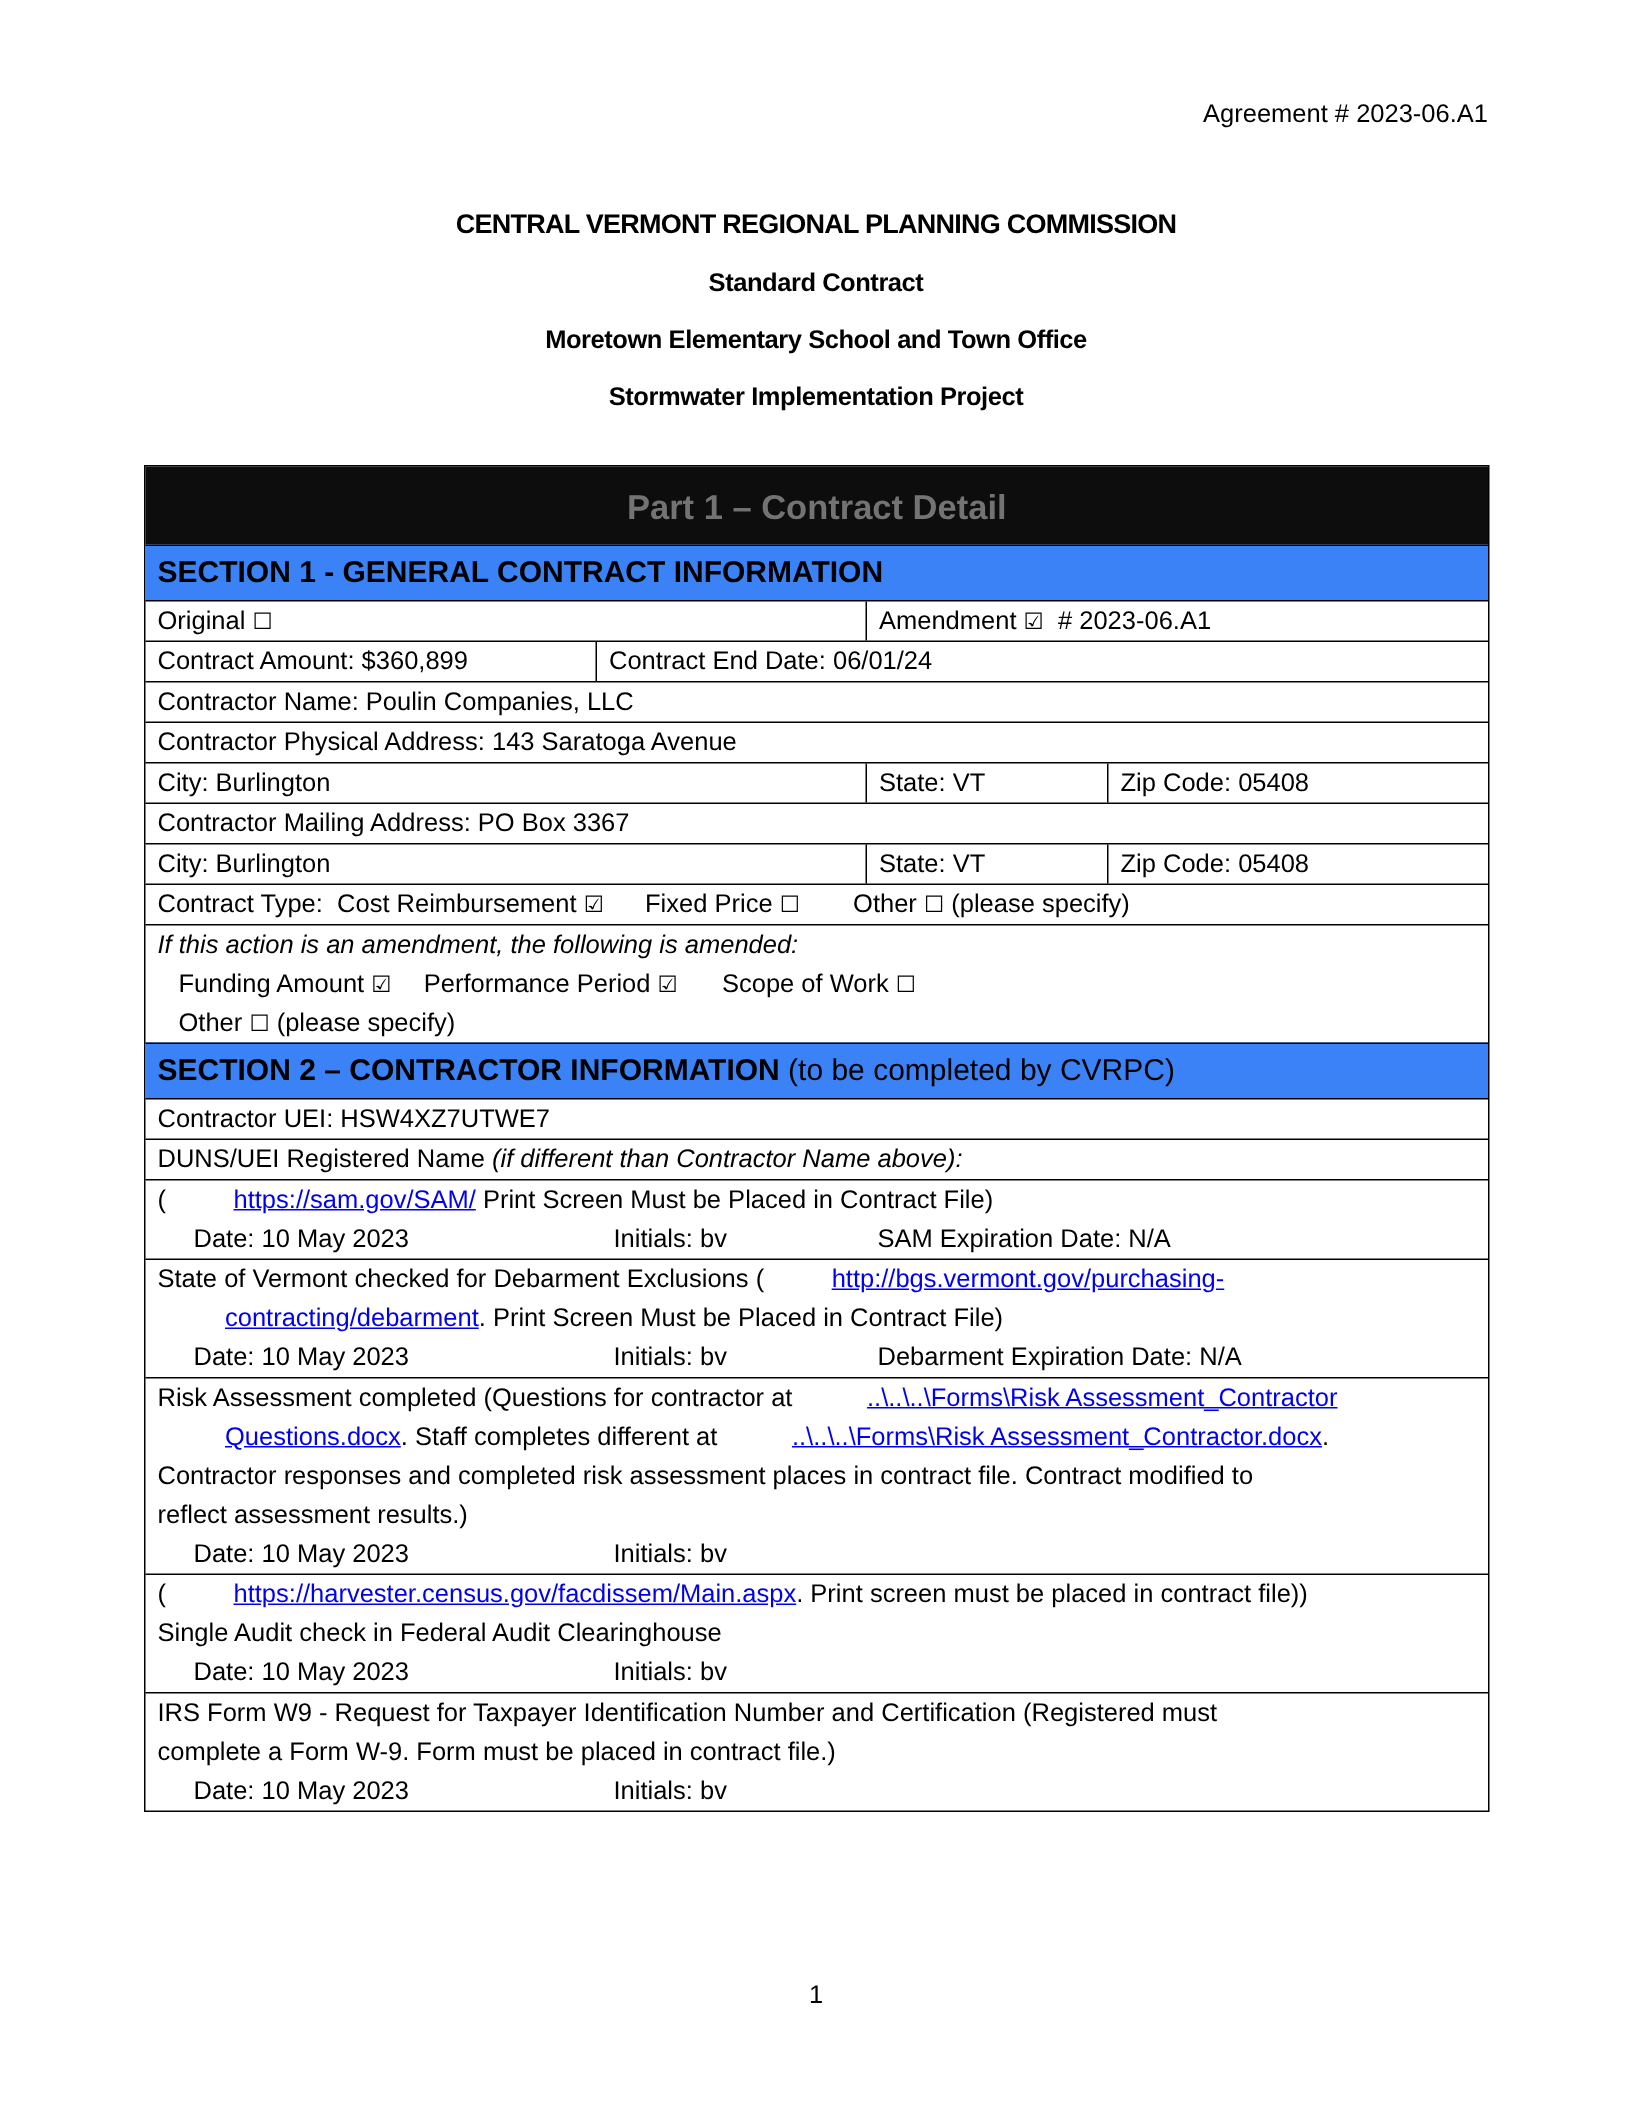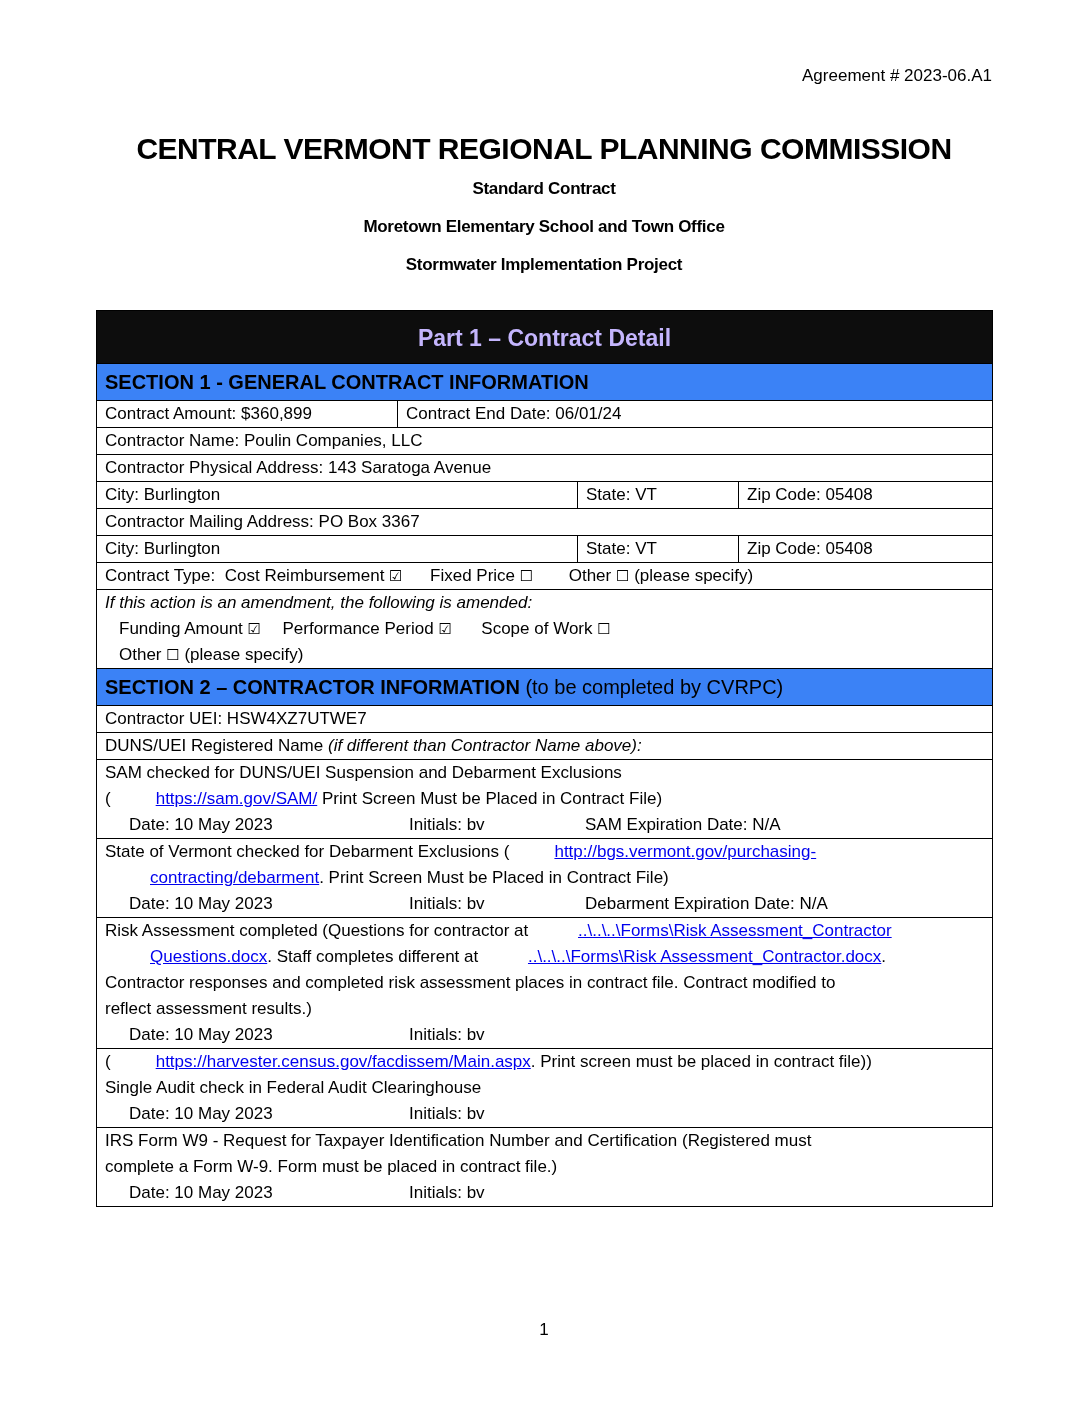--- a/index.html
+++ b/index.html
@@ -1,22 +1,22 @@
 <!DOCTYPE html>
 <html><head>
 <meta charset="utf-8">
 <style>
   html, body { margin: 0; padding: 0; background: #ffffff; }
   body { width: 1088px; height: 1408px; position: relative; font-family: "Liberation Sans", sans-serif; color: #000; }
   .agreement { position: absolute; top: 66px; right: 96px; font-size: 17px; }
   .titles { position: absolute; top: 128px; left: 0; width: 1088px; text-align: center; font-weight: bold; }
-  .t1 { font-size: 30px; letter-spacing: -0.5px; line-height: 42px; }
+  .t1 { font-size: 18px; letter-spacing: -0.5px; line-height: 42px; }
   .t2 { font-size: 17px; line-height: 38px; letter-spacing: -0.3px; }
   .tbl { position: absolute; top: 310px; left: 96px; width: 897px; border: 1.5px solid #000; box-sizing: border-box; font-size: 17px; }
-  .part-header { background: #0d0d0d; color: #c4b5fd; text-align: center; font-size: 23px; font-weight: bold; height: 52px; line-height: 54px; }
+  .part-header { background: #0d0d0d; color: #737373; text-align: center; font-size: 23px; font-weight: bold; height: 52px; line-height: 54px; }
   .section-header { background: #3b82f6; border-top: 1.5px solid #000; font-size: 20px; font-weight: bold; padding: 0 8px; height: 36px; line-height: 36px; }
   .section-header .normal { font-weight: normal; }
   .row { display: flex; border-top: 1.5px solid #000; min-height: 26px; }
   .cell { padding: 0 8px; line-height: 26px; box-sizing: border-box; }
   .cell + .cell { border-left: 1.5px solid #000; }
   .block { border-top: 1.5px solid #000; padding: 0 8px; line-height: 26px; }
   .indent { padding-left: 24px; }
   .indent2 { padding-left: 14px; }
   .ital { font-style: italic; }
   a.link { color: #1a0dab; color: #0000ee; text-decoration: underline; margin-left: 45px; }
@@ -34,20 +34,31 @@
   <div class="t2">Standard Contract</div>
   <div class="t2">Moretown Elementary School and Town Office</div>
   <div class="t2">Stormwater Implementation Project</div>
 </div>
 
 <div class="tbl">
   <div class="part-header">Part 1 – Contract Detail</div>
 
   <div class="section-header">SECTION 1 - GENERAL CONTRACT INFORMATION</div>
 
+  <div class="row">
+    <div class="cell" style="width:480px">
+      <span>Original</span>
+      <span class="box">☐</span>
+    </div>
+    <div class="cell" style="flex:1">
+      <span>Amendment</span>
+      <span class="box">☑</span>
+      &nbsp;<span># 2023-06.A1</span>
+    </div>
+  </div>
 
   <div class="row">
     <div class="cell" style="width:300px">Contract Amount: $360,899</div>
     <div class="cell" style="flex:1">Contract End Date: 06/01/24</div>
   </div>
 
   <div class="row">
     <div class="cell" style="flex:1">Contractor Name: Poulin Companies, LLC</div>
   </div>
 
@@ -115,21 +126,20 @@
   </div>
 
   <div class="row">
     <div class="cell" style="flex:1">
       <span>DUNS/UEI Registered Name</span>
       <span class="ital">(if different than Contractor Name above):</span>
     </div>
   </div>
 
   <div class="block">
-    <div>SAM checked for DUNS/UEI Suspension and Debarment Exclusions</div>
     <div><span>(</span><a class="link">https://sam.gov/SAM/</a><span> Print Screen Must be Placed in Contract File)</span></div>
     <div class="indent" style="display:flex">
       <span style="width:280px">Date:  10 May 2023</span>
       <span style="width:176px">Initials: bv</span>
       <span>SAM Expiration Date:  N/A</span>
     </div>
   </div>
 
   <div class="block">
     <div><span>State of Vermont checked for Debarment Exclusions  (</span><a class="link">http://bgs.vermont.gov/purchasing-</a></div>

